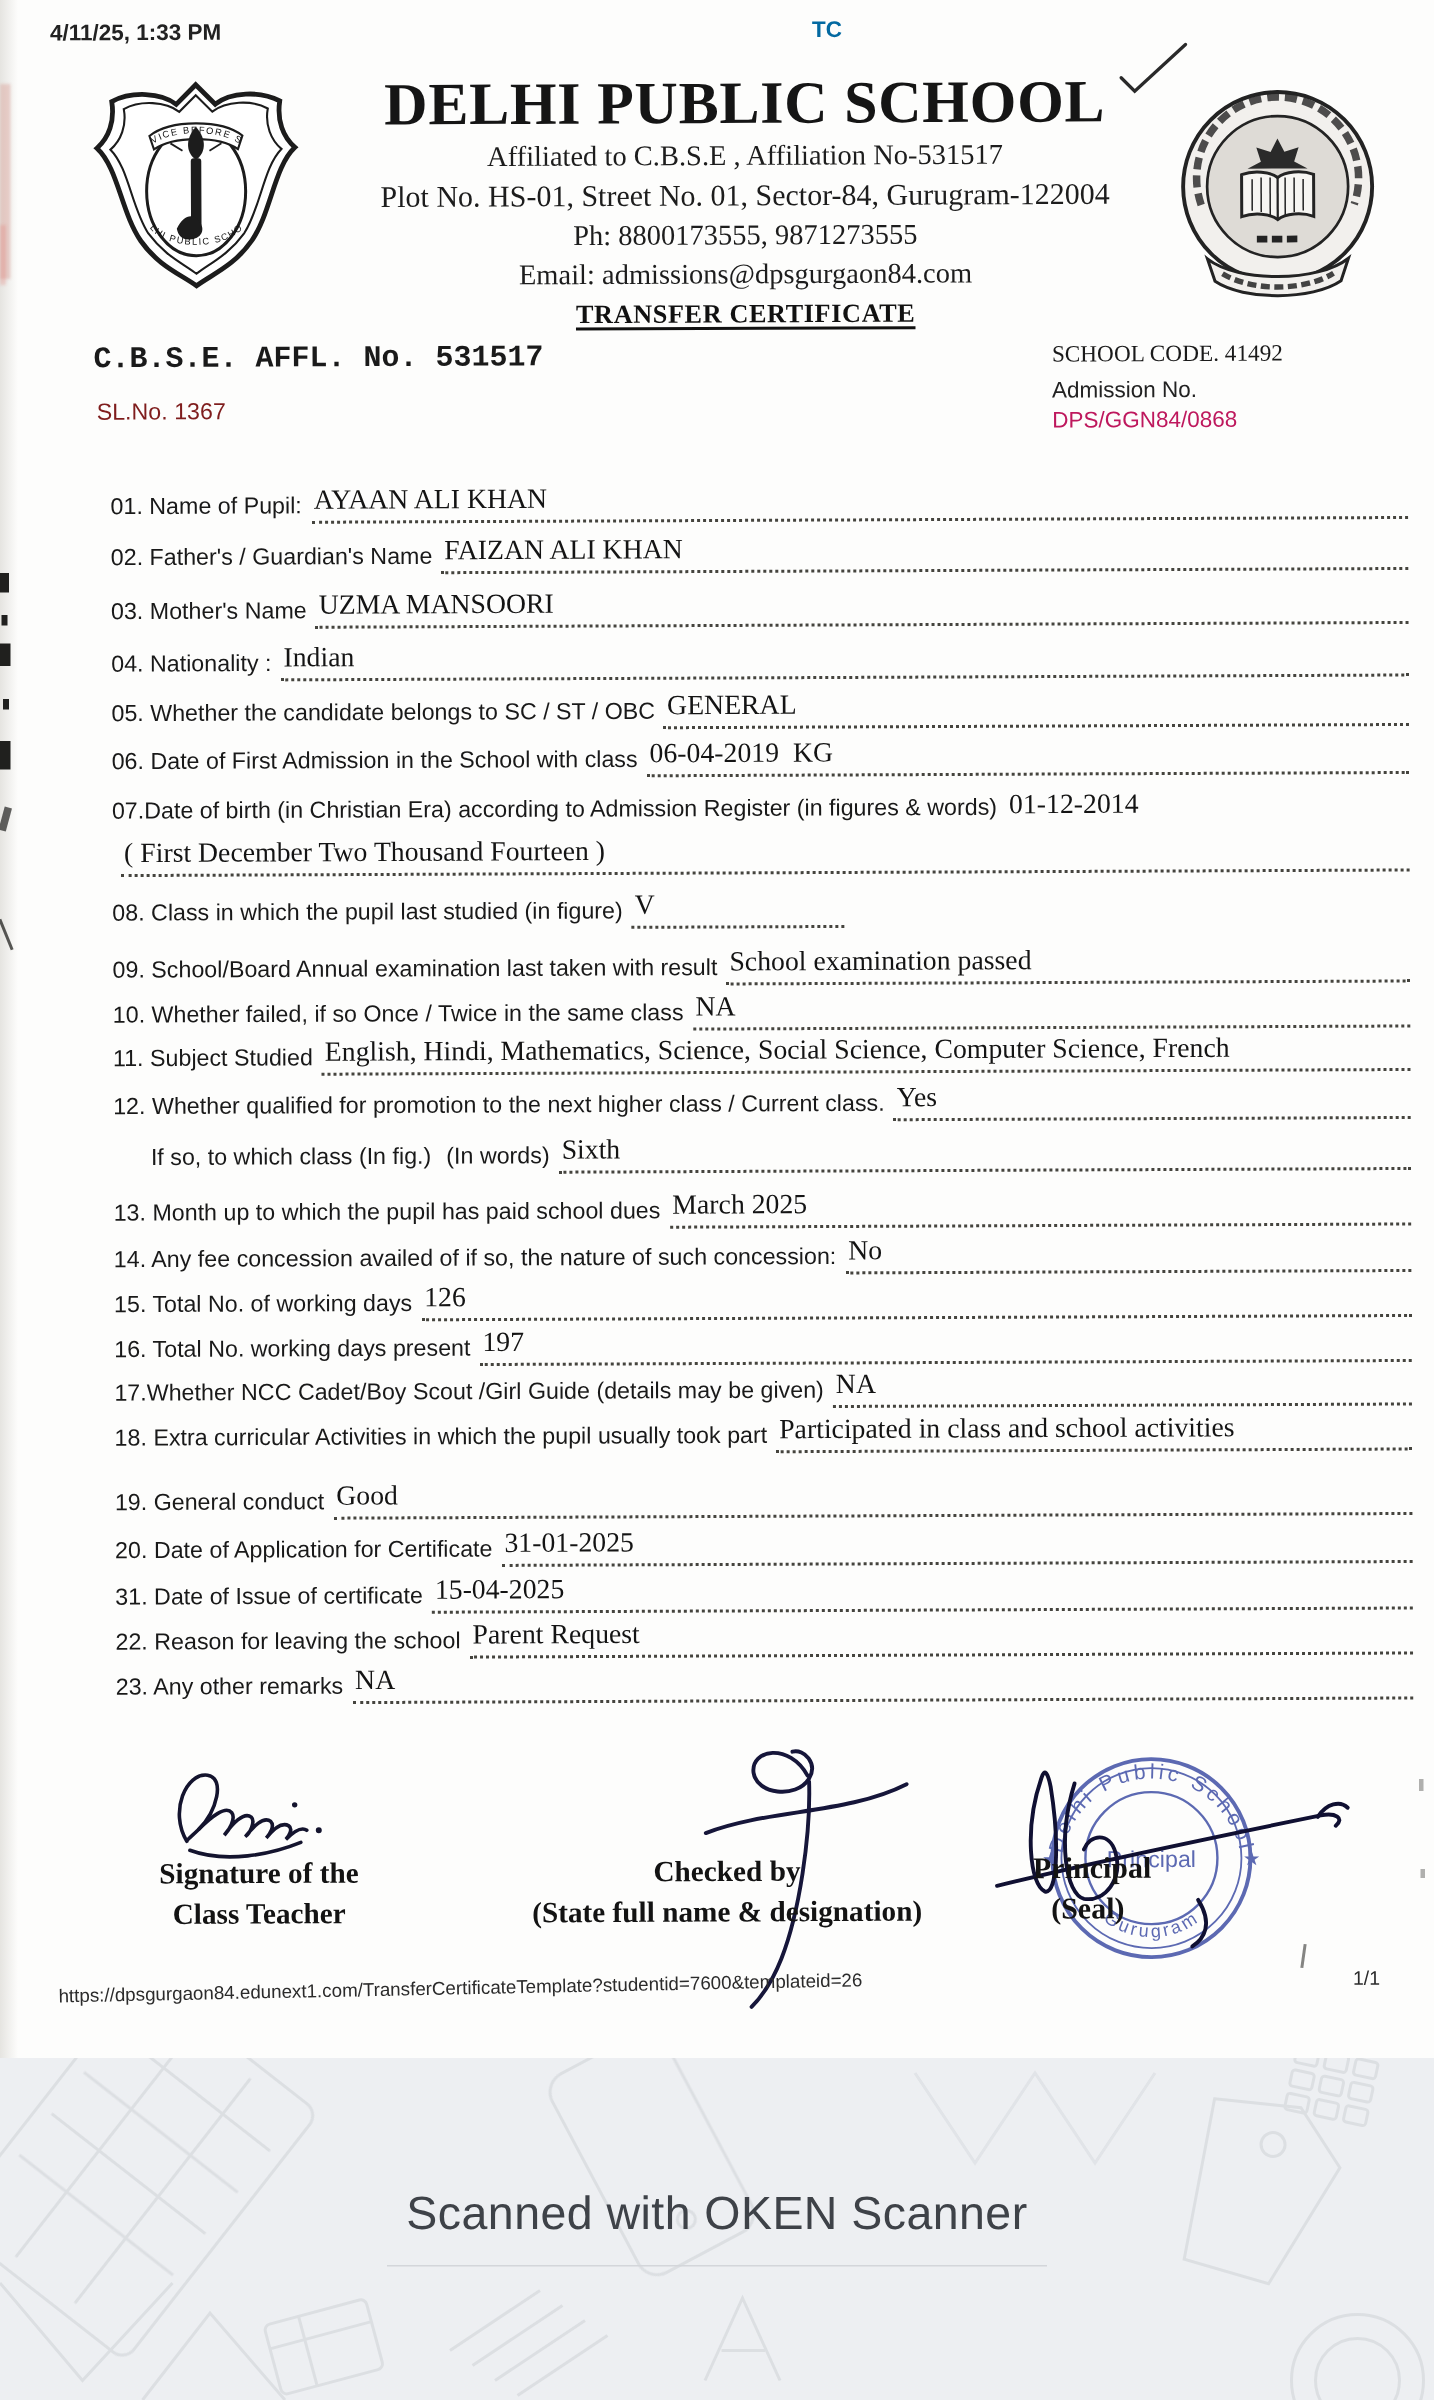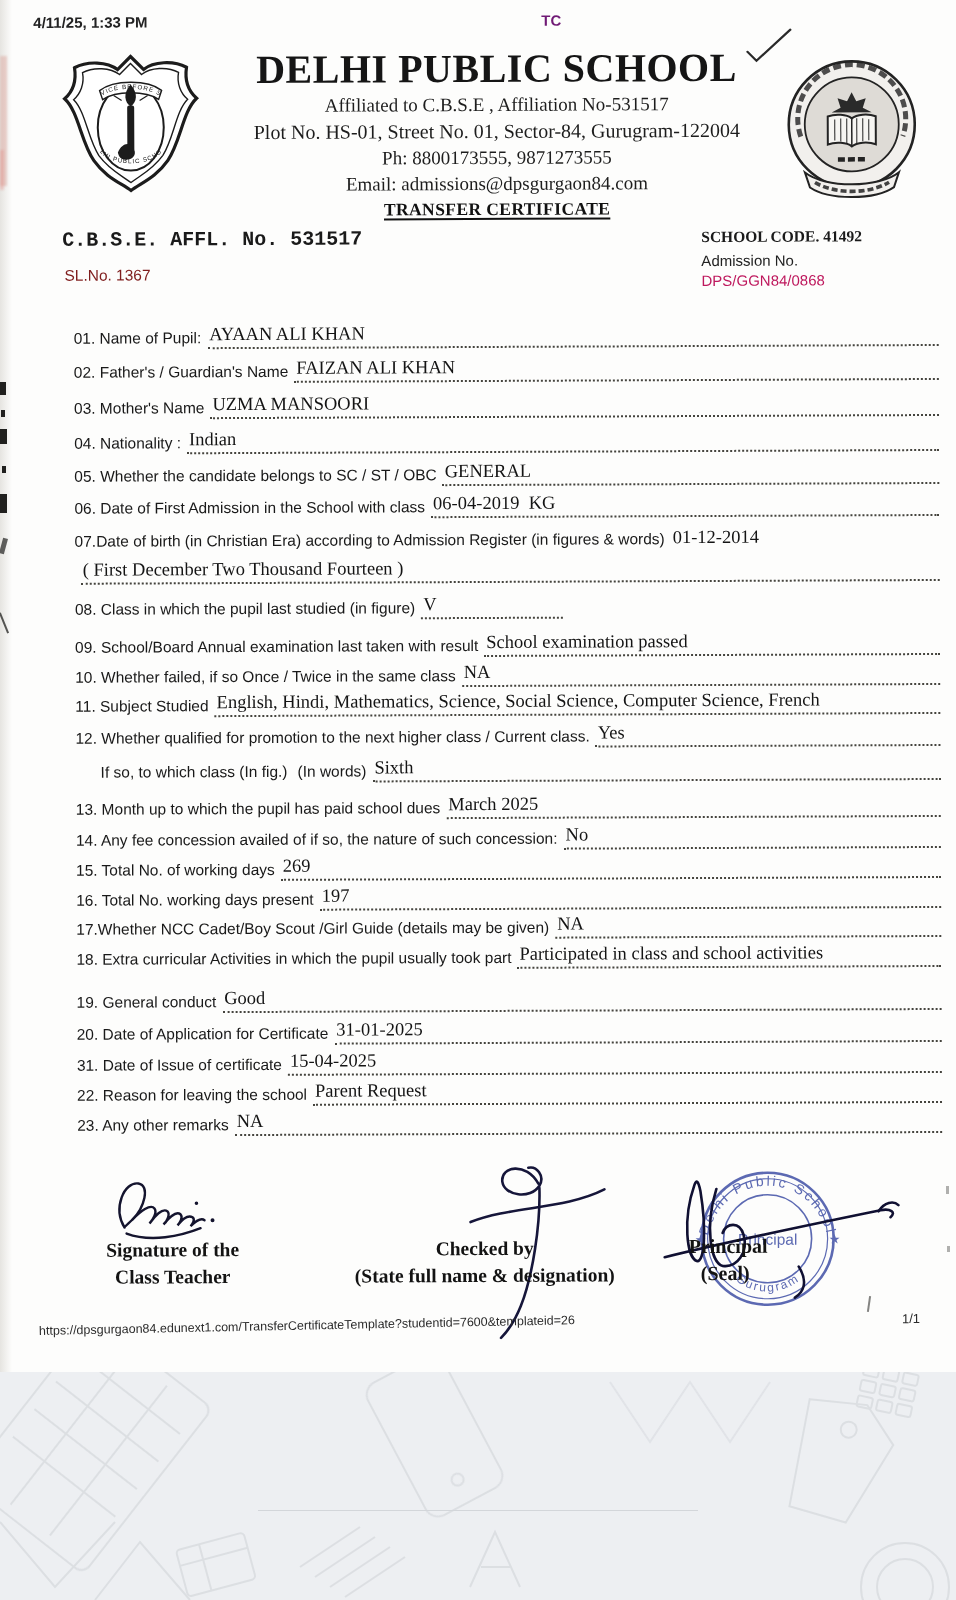--- a/index.html
+++ b/index.html
@@ -1,29 +1,29 @@
 <!DOCTYPE html>
 <html><head>
 <meta charset="utf-8">
 <style>
   html,body{margin:0;padding:0;width:956px;height:1600px;overflow:hidden;background:#fff;}
   #page{position:relative;width:956px;height:1600px;background:#fdfdfc;font-family:"Liberation Sans",sans-serif;color:#1a1a1a;}
   #doc{position:absolute;inset:0;transform:rotate(-0.25deg);transform-origin:50% 40%;}
   .abs{position:absolute;}
   
   .dt{left:36px;top:12px;font-size:15px;font-weight:700;color:#222;}
-  .tc-code{left:544px;top:12px;font-size:15px;font-weight:700;color:#701a75;}
+  .tc-code{left:544px;top:12px;font-size:15px;font-weight:700;color:#0369a1;}
   .head-center{left:225px;top:48px;width:548px;text-align:center;font-family:"Liberation Serif",serif;}
   .school-name{font-size:40px;font-weight:700;letter-spacing:.5px;line-height:1.05;color:#151515;}
   .head-line{font-size:19px;margin-top:4px;color:#1d1d1d;}
   .head-line.addr{font-size:20px;}
   .cert-title{left:225px;top:199px;width:548px;text-align:center;font-family:"Liberation Serif",serif;font-weight:700;font-size:17.5px;letter-spacing:.4px;text-decoration:underline;text-decoration-thickness:2px;text-underline-offset:3px;color:#111;}
   .meta-l1{left:64px;top:227px;font-family:Liberation Mono, monospace;font-weight:700;font-size:20px;}
   .meta-l2{left:66px;top:265px;font-size:15.5px;color:#7f1d1d;}
-  .meta-r1{left:703px;top:229px;font-family:"Liberation Serif",serif;font-weight:700;font-size:15.5px;}
+  .meta-r1{left:703px;top:229px;font-family:"Liberation Serif",serif;font-weight:400;font-size:15.5px;}
   .meta-r2{left:703px;top:253px;font-size:15px;color:#222;}
   .meta-r3{left:703px;top:273px;font-size:15px;color:#be185d;}
   
   .frow{position:absolute;left:75px;right:16px;display:flex;align-items:flex-end;height:27px;white-space:nowrap;}
   .flabel{font-size:15.5px;color:#191919;padding-bottom:2px;white-space:nowrap;}
   .fval{flex:1;margin-left:6px;border-bottom:2px dotted #45443e;padding:0 0 0 2px;min-width:0;}
   .fval.noline{border-bottom:none;}
   .vtext{font-family:"Liberation Serif",serif;font-size:18.5px;color:#141414;white-space:pre;line-height:25px;}
   .sub12{left:100px;}
   .sub12 .mid{flex:0 0 225px;}
@@ -166,21 +166,21 @@
         <div class="frow" style="top: 792px;">
           <span class="flabel">13. Month up to which the pupil has paid school dues</span>
           <div class="fval"><span class="vtext">March 2025</span></div>
         </div>
         <div class="frow" style="top: 823px;">
           <span class="flabel">14. Any fee concession availed of if so, the nature of such concession:</span>
           <div class="fval"><span class="vtext">No</span></div>
         </div>
         <div class="frow" style="top: 853px;">
           <span class="flabel">15. Total No. of working days</span>
-          <div class="fval"><span class="vtext">269</span></div>
+          <div class="fval"><span class="vtext">126</span></div>
         </div>
         <div class="frow" style="top: 883px;">
           <span class="flabel">16. Total No. working days present</span>
           <div class="fval"><span class="vtext">197</span></div>
         </div>
         <div class="frow" style="top: 912px;">
           <span class="flabel">17.Whether NCC Cadet/Boy Scout /Girl Guide (details may be given)</span>
           <div class="fval"><span class="vtext">NA</span></div>
         </div>
         <div class="frow" style="top: 942px;">
@@ -327,15 +327,16 @@
           <line x1="481" y1="195" x2="510" y2="195"></line>
         <circle cx="905" cy="215" r="28"></circle>
           <circle cx="905" cy="215" r="44"></circle>
         <g transform="rotate(-15 210 190)">
             <rect x="180" y="170" width="70" height="48" rx="4"></rect>
             <line x1="180" y1="186" x2="250" y2="186"></line>
             <line x1="204" y1="170" x2="204" y2="218"></line>
           </g>
       </g>
     </svg>
+    <div class="oken-text">Scanned with OKEN Scanner</div>
     <div class="oken-rule"></div>
   </div>
 </div>
 
 </body></html>

